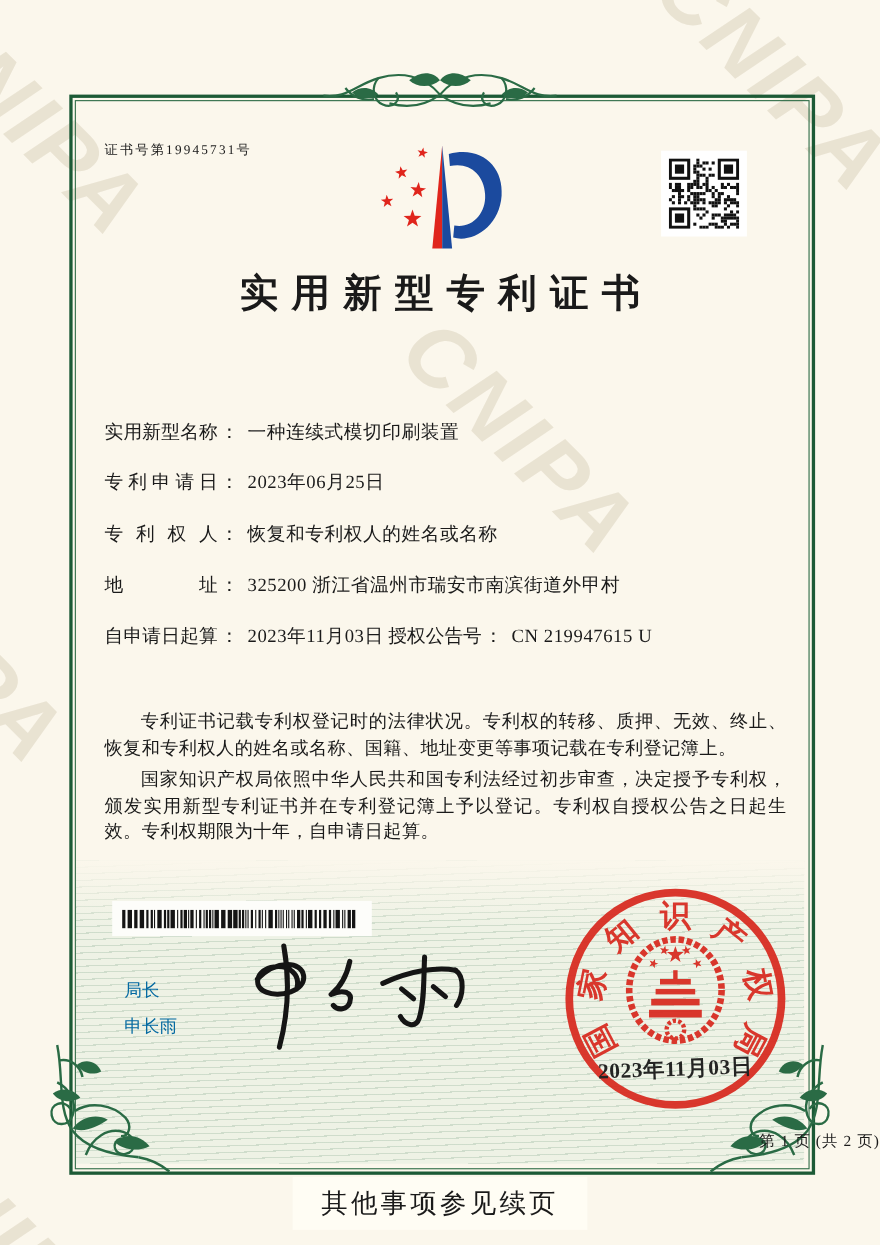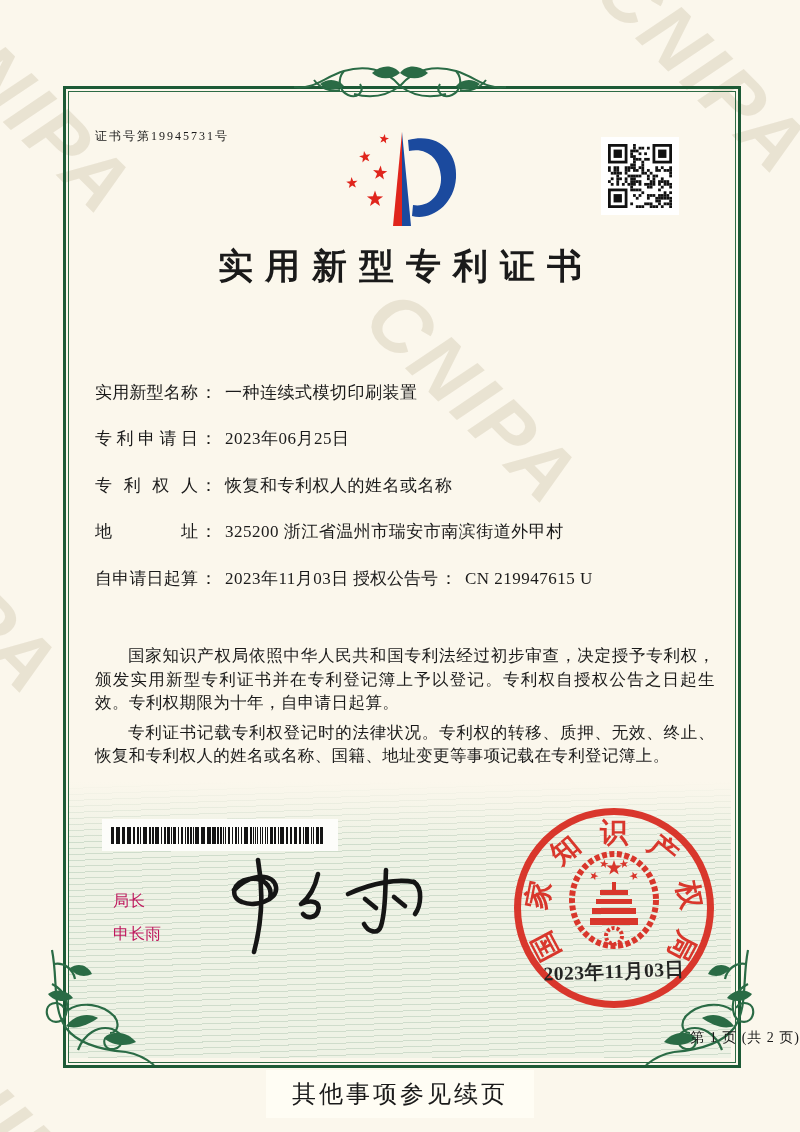--- a/index.html
+++ b/index.html
@@ -46,21 +46,21 @@
   .f-row:last-child{position:relative;}
   .f-pair2 .f-label{width:85px;}
   
   .paras{position:absolute;left:95px;top:644px;width:620px;font-size:16.5px;
          line-height:23.5px;text-align:justify;letter-spacing:0.4px;}
   .paras p{margin:0 0 6px 0;text-indent:2em;}
   
   .barcode-box{position:absolute;left:102px;top:819px;width:236px;height:32px;background:#fdfdfa;}
   .barcode-box svg{position:absolute;left:9px;top:8px;}
   .signer{position:absolute;left:113px;top:884px;font-family:"Liberation Sans","DejaVu Sans",sans-serif;
-          font-size:16px;line-height:33px;color:#be185d;}
+          font-size:16px;line-height:33px;color:#0369a1;}
   .signature{position:absolute;left:200px;top:852px;width:240px;height:105px;}
   .seal{position:absolute;left:512px;top:806px;width:204px;height:204px;opacity:0.93;}
   .seal-ring{position:absolute;inset:2px;border:7px solid #d8291f;border-radius:50%;}
   .seal-arc{position:absolute;inset:0;}
   .seal-arc span{position:absolute;font-size:28px;font-weight:bold;color:#d8291f;
                  font-family:"Liberation Sans","DejaVu Sans",sans-serif;}
   .seal-emblem{position:absolute;left:54px;top:42px;}
   .seal-date{position:absolute;left:0;top:152px;width:100%;text-align:center;
              font-size:19.5px;font-weight:bold;color:#151515;letter-spacing:0.5px;
              transform:rotate(-2deg);}
@@ -338,22 +338,22 @@
     </div>
     <div class="f-row">
       <span class="f-label">自申请日起算</span><span class="f-colon">：</span><span class="f-value">2023年11月03日</span>
       <span class="f-pair2">
         <span class="f-label">授权公告号</span><span class="f-colon">：</span><span class="f-value">CN 219947615 U</span>
       </span>
     </div>
   </div>
 
   <div class="paras">
+    <p>专利证书记载专利权登记时的法律状况。专利权的转移、质押、无效、终止、恢复和专利权人的姓名或名称、国籍、地址变更等事项记载在专利登记簿上。</p>
     <p>国家知识产权局依照中华人民共和国专利法经过初步审查，决定授予专利权，颁发实用新型专利证书并在专利登记簿上予以登记。专利权自授权公告之日起生效。专利权期限为十年，自申请日起算。</p>
-    <p>专利证书记载专利权登记时的法律状况。专利权的转移、质押、无效、终止、恢复和专利权人的姓名或名称、国籍、地址变更等事项记载在专利登记簿上。</p>
   </div>
 
   <div class="barcode-box">
     <svg id="bc-svg" width="218" height="17" viewBox="0 0 218 17">
         <rect x="0" y="0" width="3" height="17" fill="#141414"></rect>
         <rect x="5" y="0" width="4" height="17" fill="#141414"></rect>
         <rect x="11" y="0" width="3" height="17" fill="#141414"></rect>
         <rect x="16" y="0" width="4" height="17" fill="#141414"></rect>
         <rect x="22" y="0" width="2" height="17" fill="#141414"></rect>
         <rect x="26" y="0" width="2" height="17" fill="#141414"></rect>

